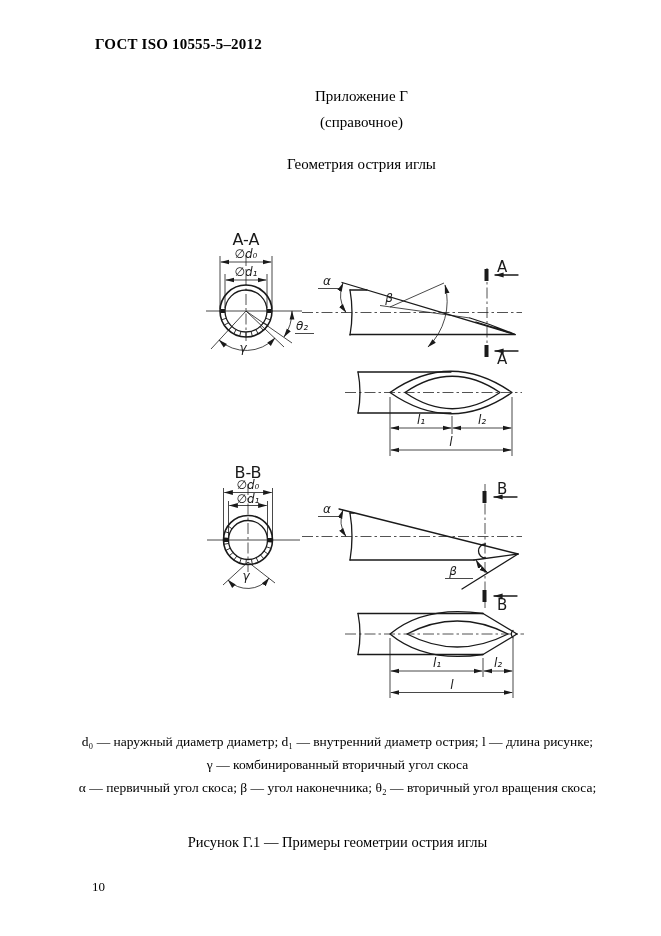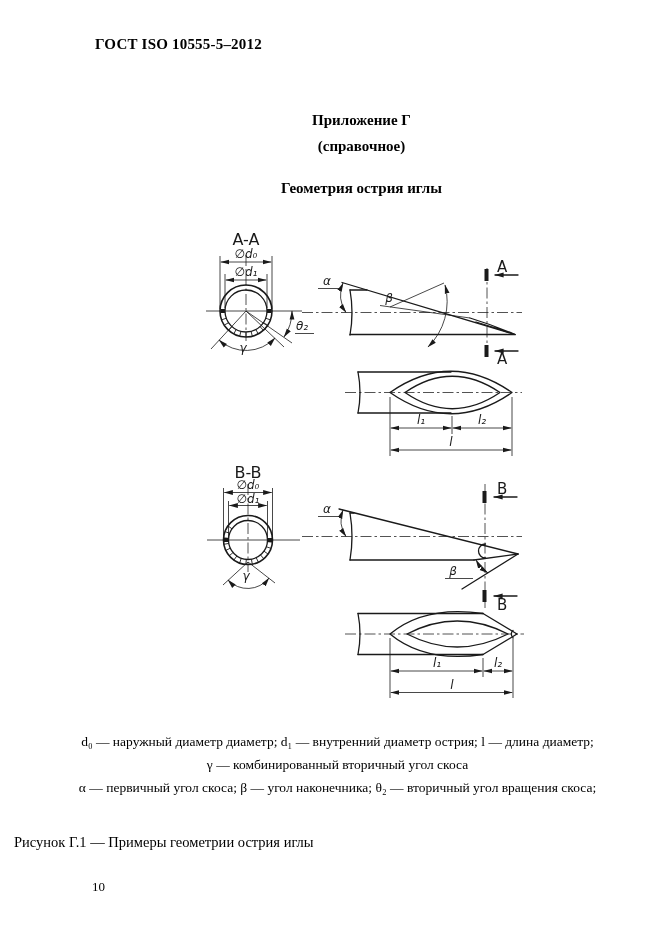--- a/index.html
+++ b/index.html
@@ -4,30 +4,30 @@
 <style>
   html,body { margin:0; padding:0; background:#e8e8e8; }
   .page {
     position:relative; width:661px; height:936px; margin:0 auto;
     background:#ffffff; color:#000000;
     font-family:"Liberation Serif","DejaVu Serif",serif;
     overflow:hidden;
     padding-left:16px;
   }
   .header { position:absolute; left:95px; top:36px; font-weight:bold; font-size:15px; letter-spacing:.2px; }
-  .h { position:absolute; left:0; width:661px; text-align:center; font-weight:bold; font-size:15px; padding-left:62px; box-sizing:border-box;margin-top:24px; }
+  .h { position:absolute; left:0; width:661px; text-align:center; font-weight:normal; font-size:15px; padding-left:62px; box-sizing:border-box; }
   .h-appendix { top:88px; }
   .h-informative { top:114px; }
   .h-title { top:156px; }
   .para { position:absolute; left:130px; top:199px; font-size:15px; }
   .figure-svg { position:absolute; left:140px; top:228px; }
   .legend { position:absolute; left:0; top:730px; width:661px; padding-left:14px; box-sizing:border-box; text-align:center; font-size:13.5px; }
   .legend-line { line-height:23px; }
   .var { }
-  .caption { position:absolute; left:0; top:834px; width:661px; padding-left:14px; box-sizing:border-box; text-align:left; font-size:14.5px; }
+  .caption { position:absolute; left:0; top:834px; width:661px; padding-left:14px; box-sizing:border-box; text-align:center; font-size:14.5px; }
   .pagenum { position:absolute; left:92px; top:879px; font-size:13px; }
 
   
   .ln   { stroke:#1a1a1a; stroke-width:1.3; fill:none; stroke-linecap:round; }
   .cir  { stroke:#1a1a1a; stroke-width:1.6; fill:none; }
   .cir2 { stroke:#1a1a1a; stroke-width:1.3; fill:none; }
   .thin { stroke:#1a1a1a; stroke-width:.8; fill:none; }
   .dim  { stroke:#1a1a1a; stroke-width:.8; fill:none; }
   .cl   { stroke:#1a1a1a; stroke-width:.75; fill:none; stroke-dasharray:11,3,2.5,3; }
   .thk  { stroke:#1a1a1a; stroke-width:4; fill:none; }
@@ -177,21 +177,21 @@
       <line class="dim" x1="250.8" y1="443" x2="342.2" y2="443" marker-start="url(#ar)" marker-end="url(#ar)"></line>
       <line class="dim" x1="343.8" y1="443" x2="372.2" y2="443" marker-start="url(#ar)" marker-end="url(#ar)"></line>
       <line class="dim" x1="250.8" y1="464.5" x2="372.2" y2="464.5" marker-start="url(#ar)" marker-end="url(#ar)"></line>
       <text class="flab" x="297" y="439" text-anchor="middle">l₁</text>
       <text class="flab" x="358" y="439" text-anchor="middle">l₂</text>
       <text class="flab" x="312" y="460.5" text-anchor="middle">l</text>
     </g>
   </svg>
 
   <div class="legend">
-      <div class="legend-line"><span class="var">d₀</span><span> — наружный диаметр диаметр; </span><span class="var">d₁</span><span> — внутренний диаметр острия; </span><span class="var">l</span><span> — длина диаметр;</span></div>
+      <div class="legend-line"><span class="var">d₀</span><span> — наружный диаметр диаметр; </span><span class="var">d₁</span><span> — внутренний диаметр острия; </span><span class="var">l</span><span> — длина рисунке;</span></div>
       <div class="legend-line"><span class="var">γ</span><span> — комбинированный вторичный угол скоса</span></div>
       <div class="legend-line"><span class="var">α</span><span> — первичный угол скоса; </span><span class="var">β</span><span> — угол наконечника; </span><span class="var">θ₂</span><span> — вторичный угол вращения скоса;</span></div>
     </div>
 
   <div class="caption">Рисунок Г.1 — Примеры геометрии острия иглы</div>
 
   <div class="pagenum">10</div>
 </div>
 
 </body></html>

